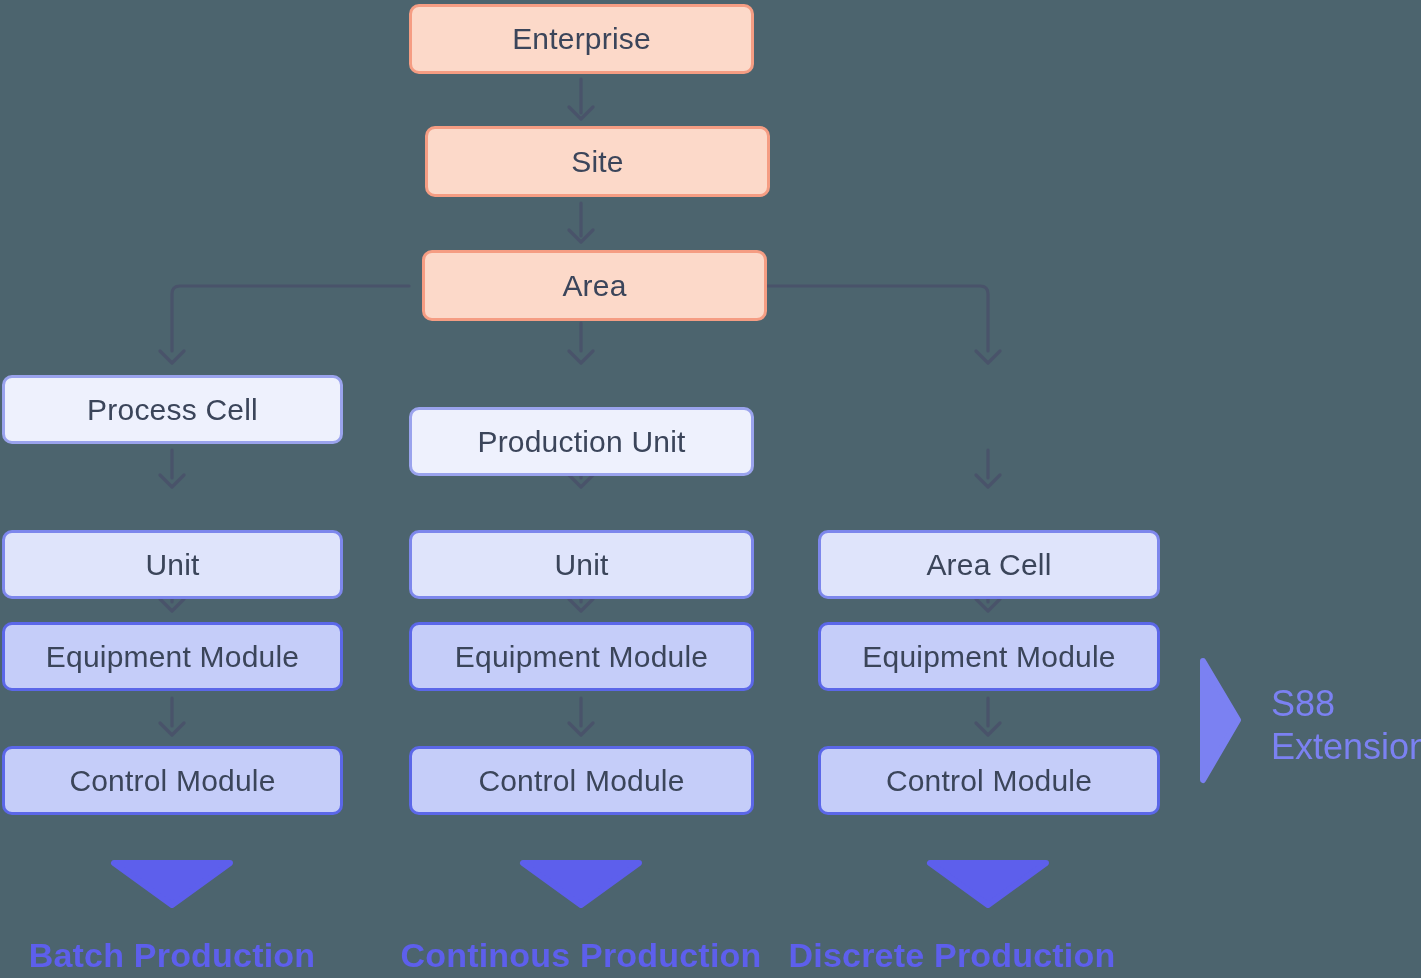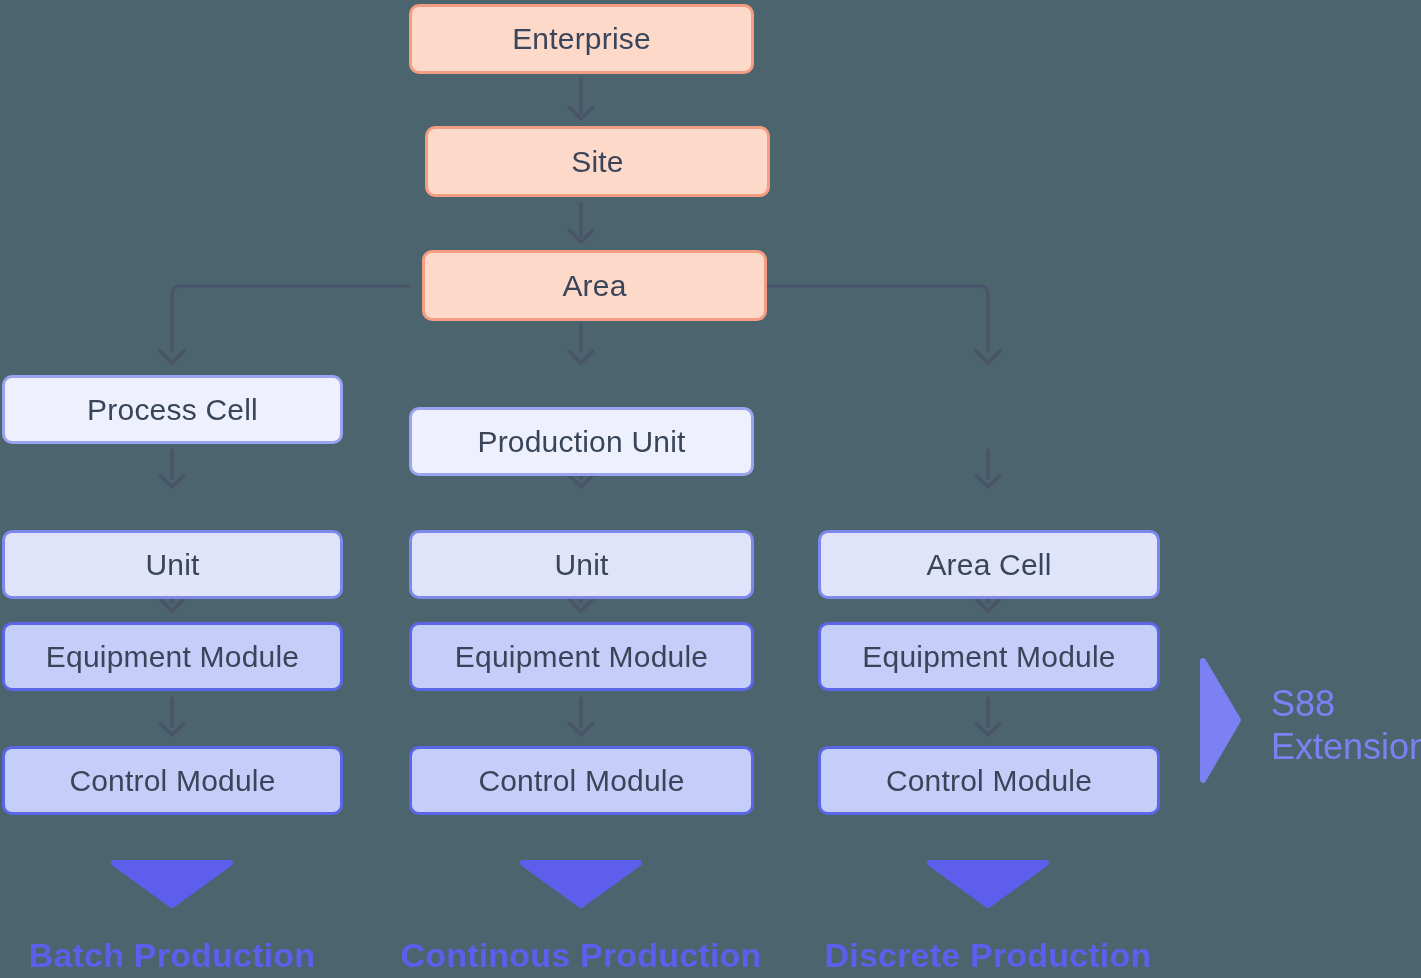--- a/index.html
+++ b/index.html
@@ -200,20 +200,20 @@
   </div>
   <div class="node tier3" style="left:818px; top:622px; width:342px; height:69px;">
     <span>Equipment Module</span>
   </div>
   <div class="node tier3" style="left:818px; top:746px; width:342px; height:69px;">
     <span>Control Module</span>
   </div>
 
   <div class="prod-label" style="left:-78px;">Batch Production</div>
   <div class="prod-label" style="left:331px;">Continous Production</div>
-  <div class="prod-label" style="left:738px;">Discrete Production</div>
+  <div class="prod-label" style="left:702px;">Discrete Production</div>
 
   <div class="s88-label">
     <div>S88</div>
     <div>Extension</div>
   </div>
 
 </div>
 
 </body></html>

